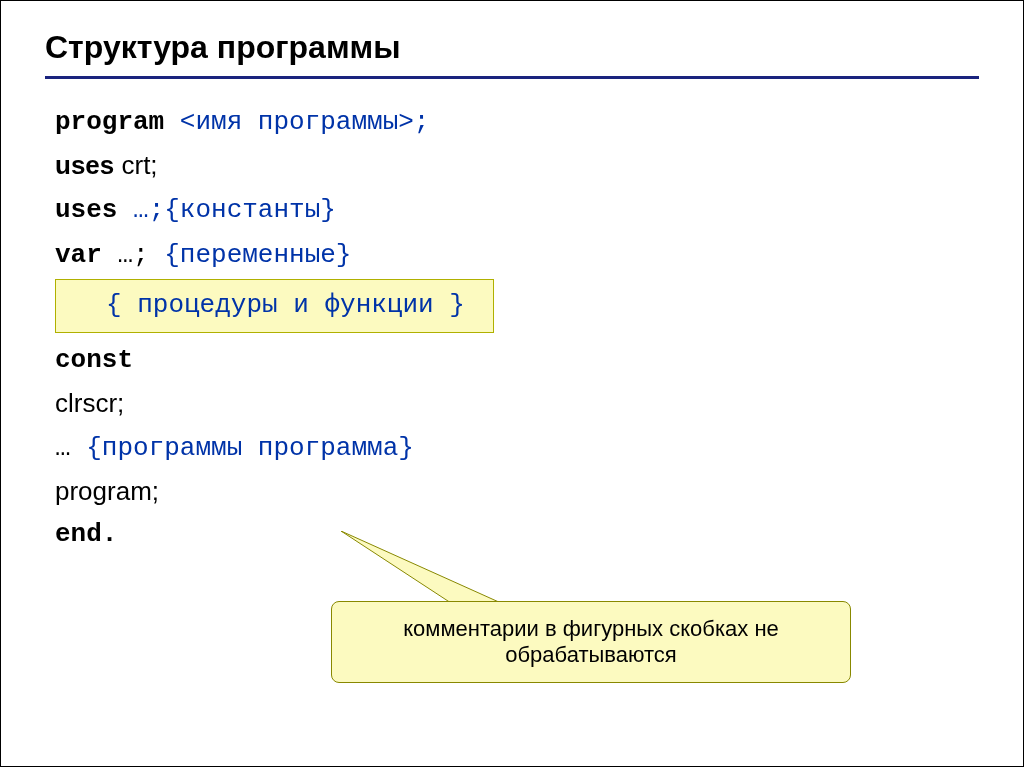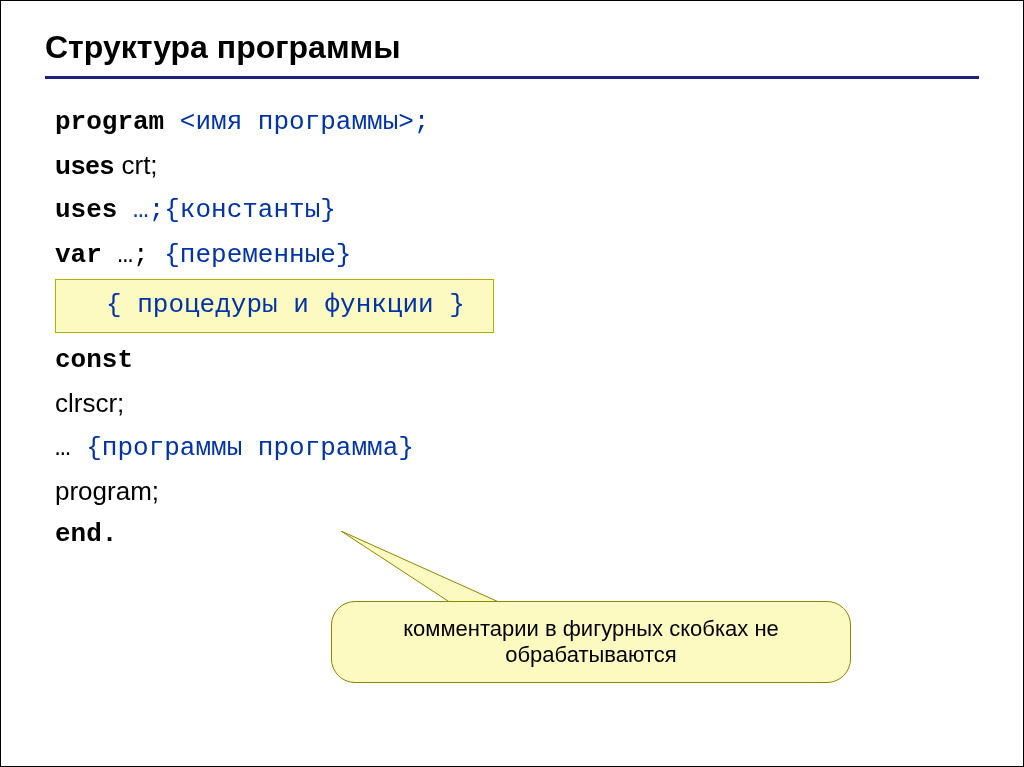--- a/index.html
+++ b/index.html
@@ -45,21 +45,21 @@
   }
   .callout-wrap {
     position: absolute;
     left: 330px;
     top: 560px;
     width: 520px;
   }
   .callout-box {
     background: #fcfac0;
     border: 1px solid #888800;
-    border-radius: 24px;
+    border-radius: 8px;
     padding: 14px 22px;
     font-size: 22px;
     text-align: center;
     position: relative;
     margin-top: 40px;
   }
   
   .arrow-svg {
     position: absolute;
     left: 330px;

